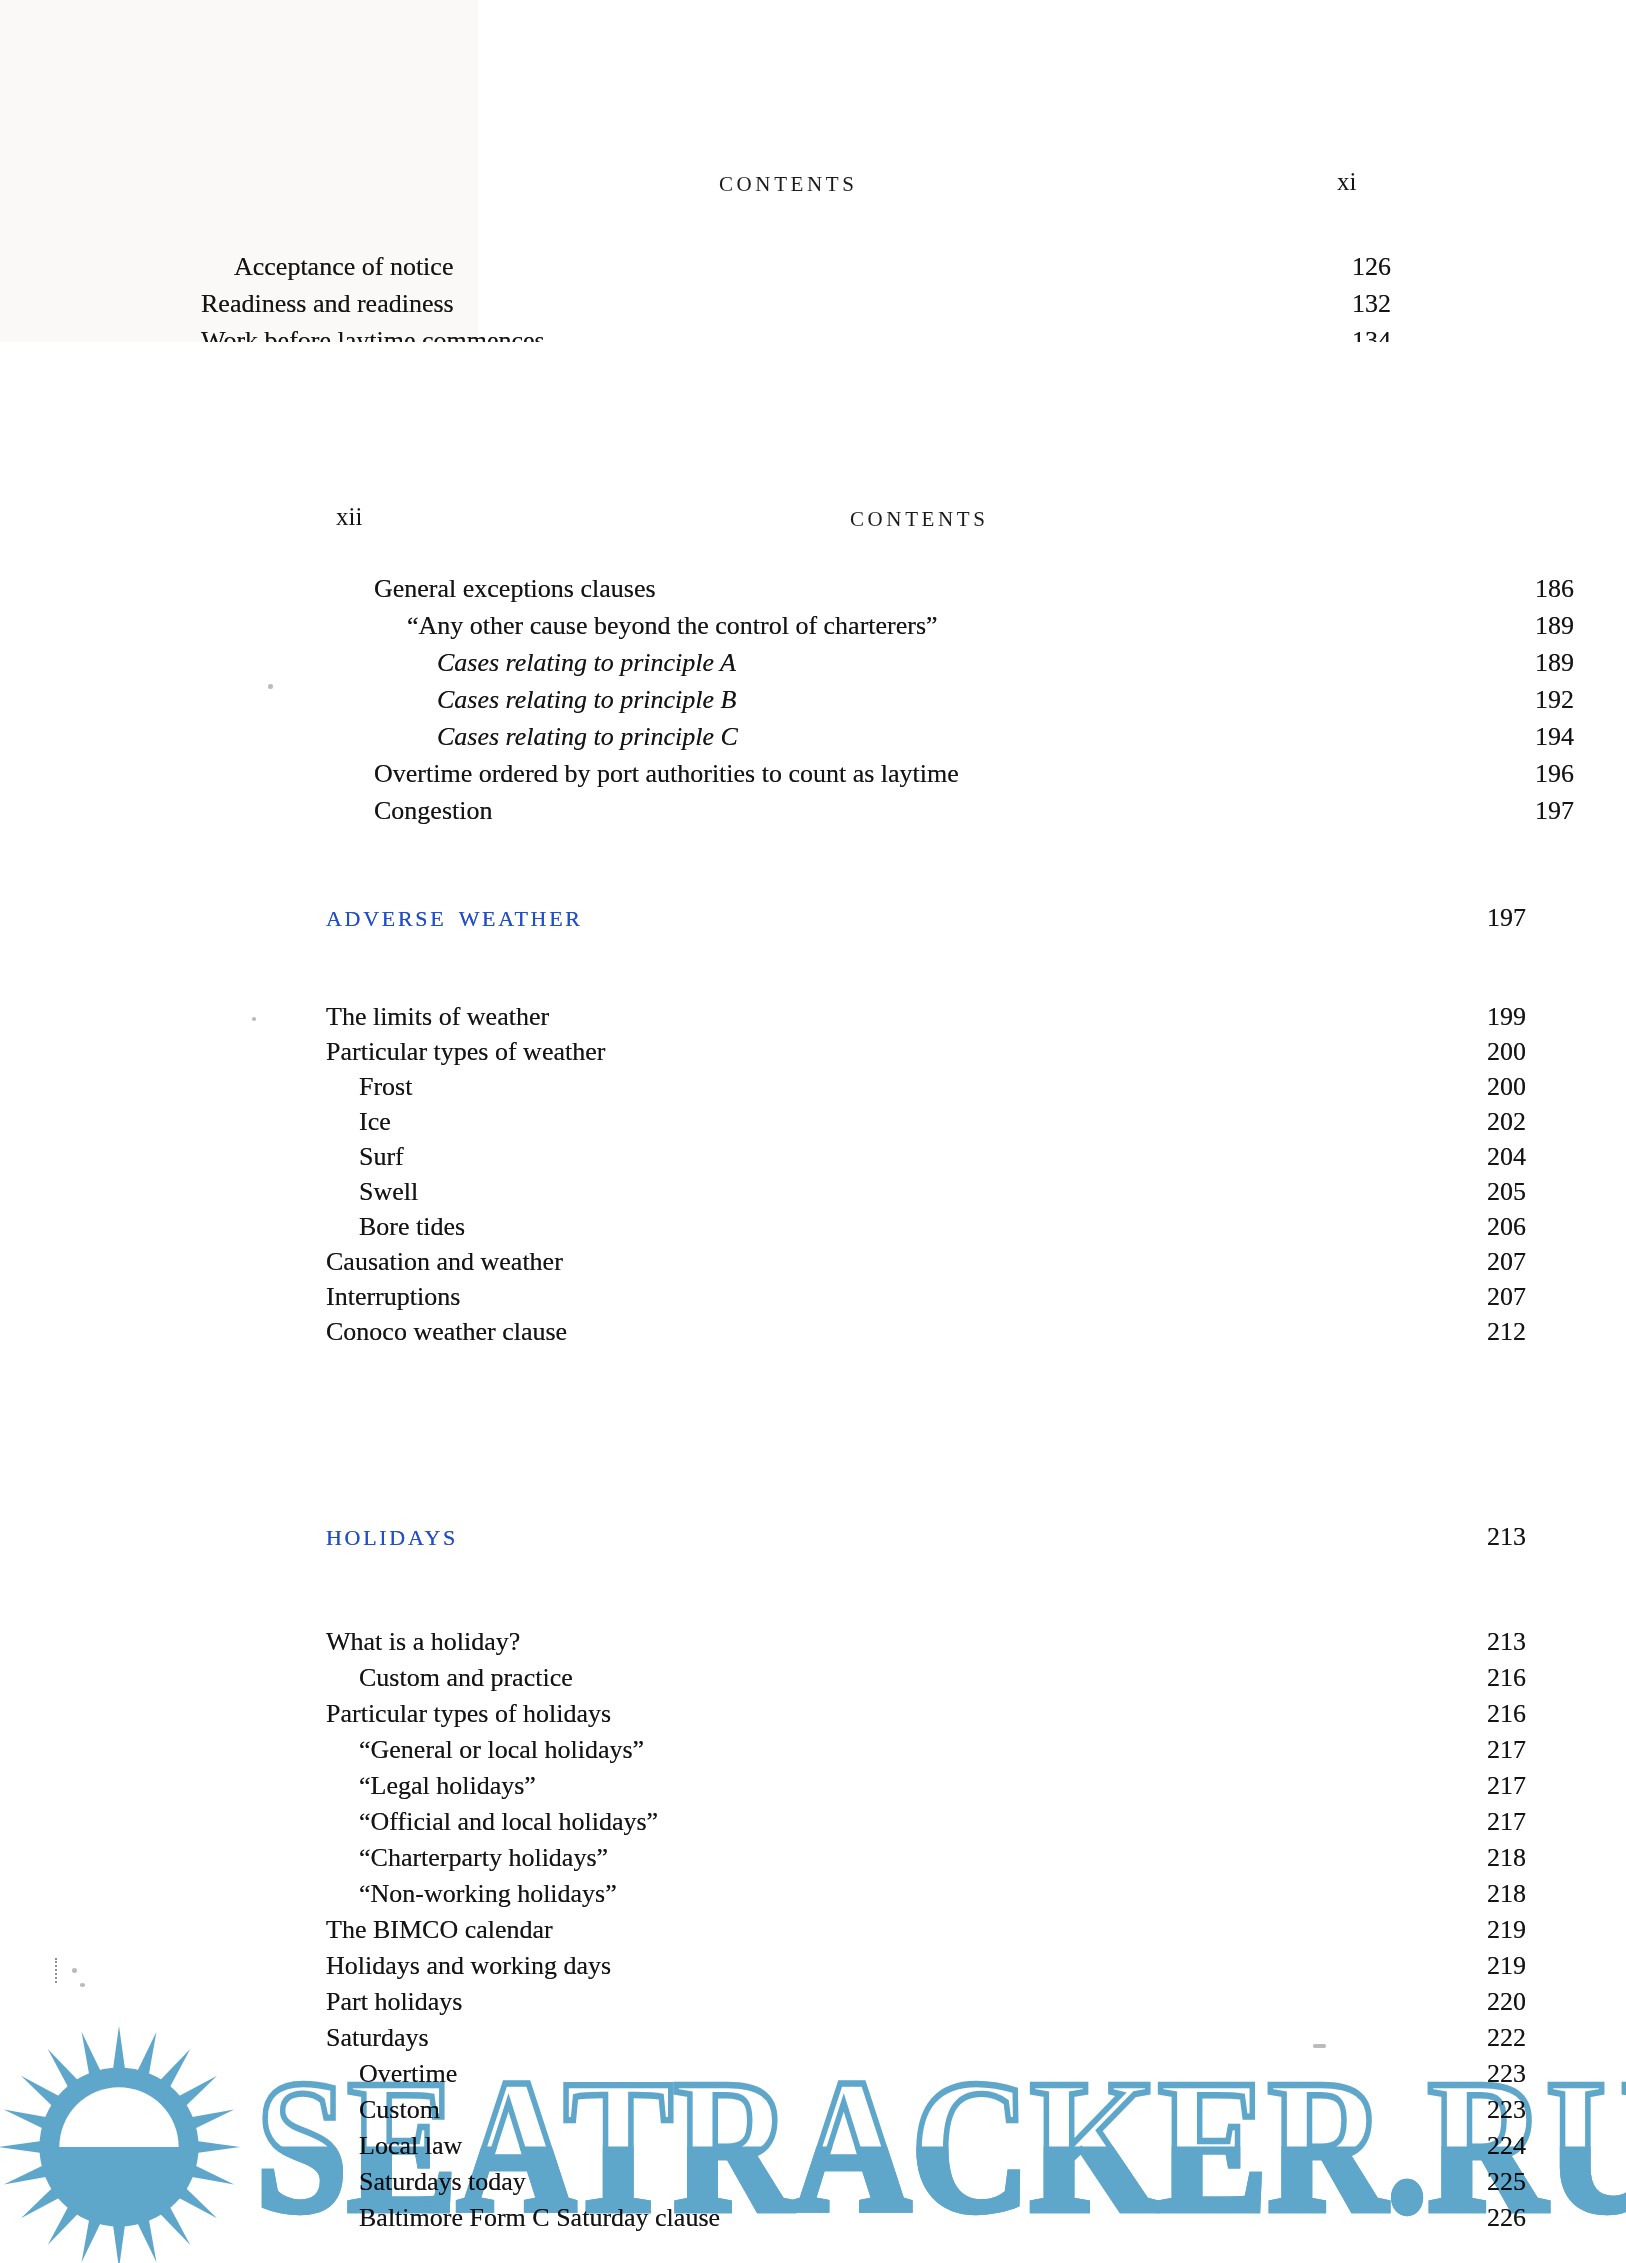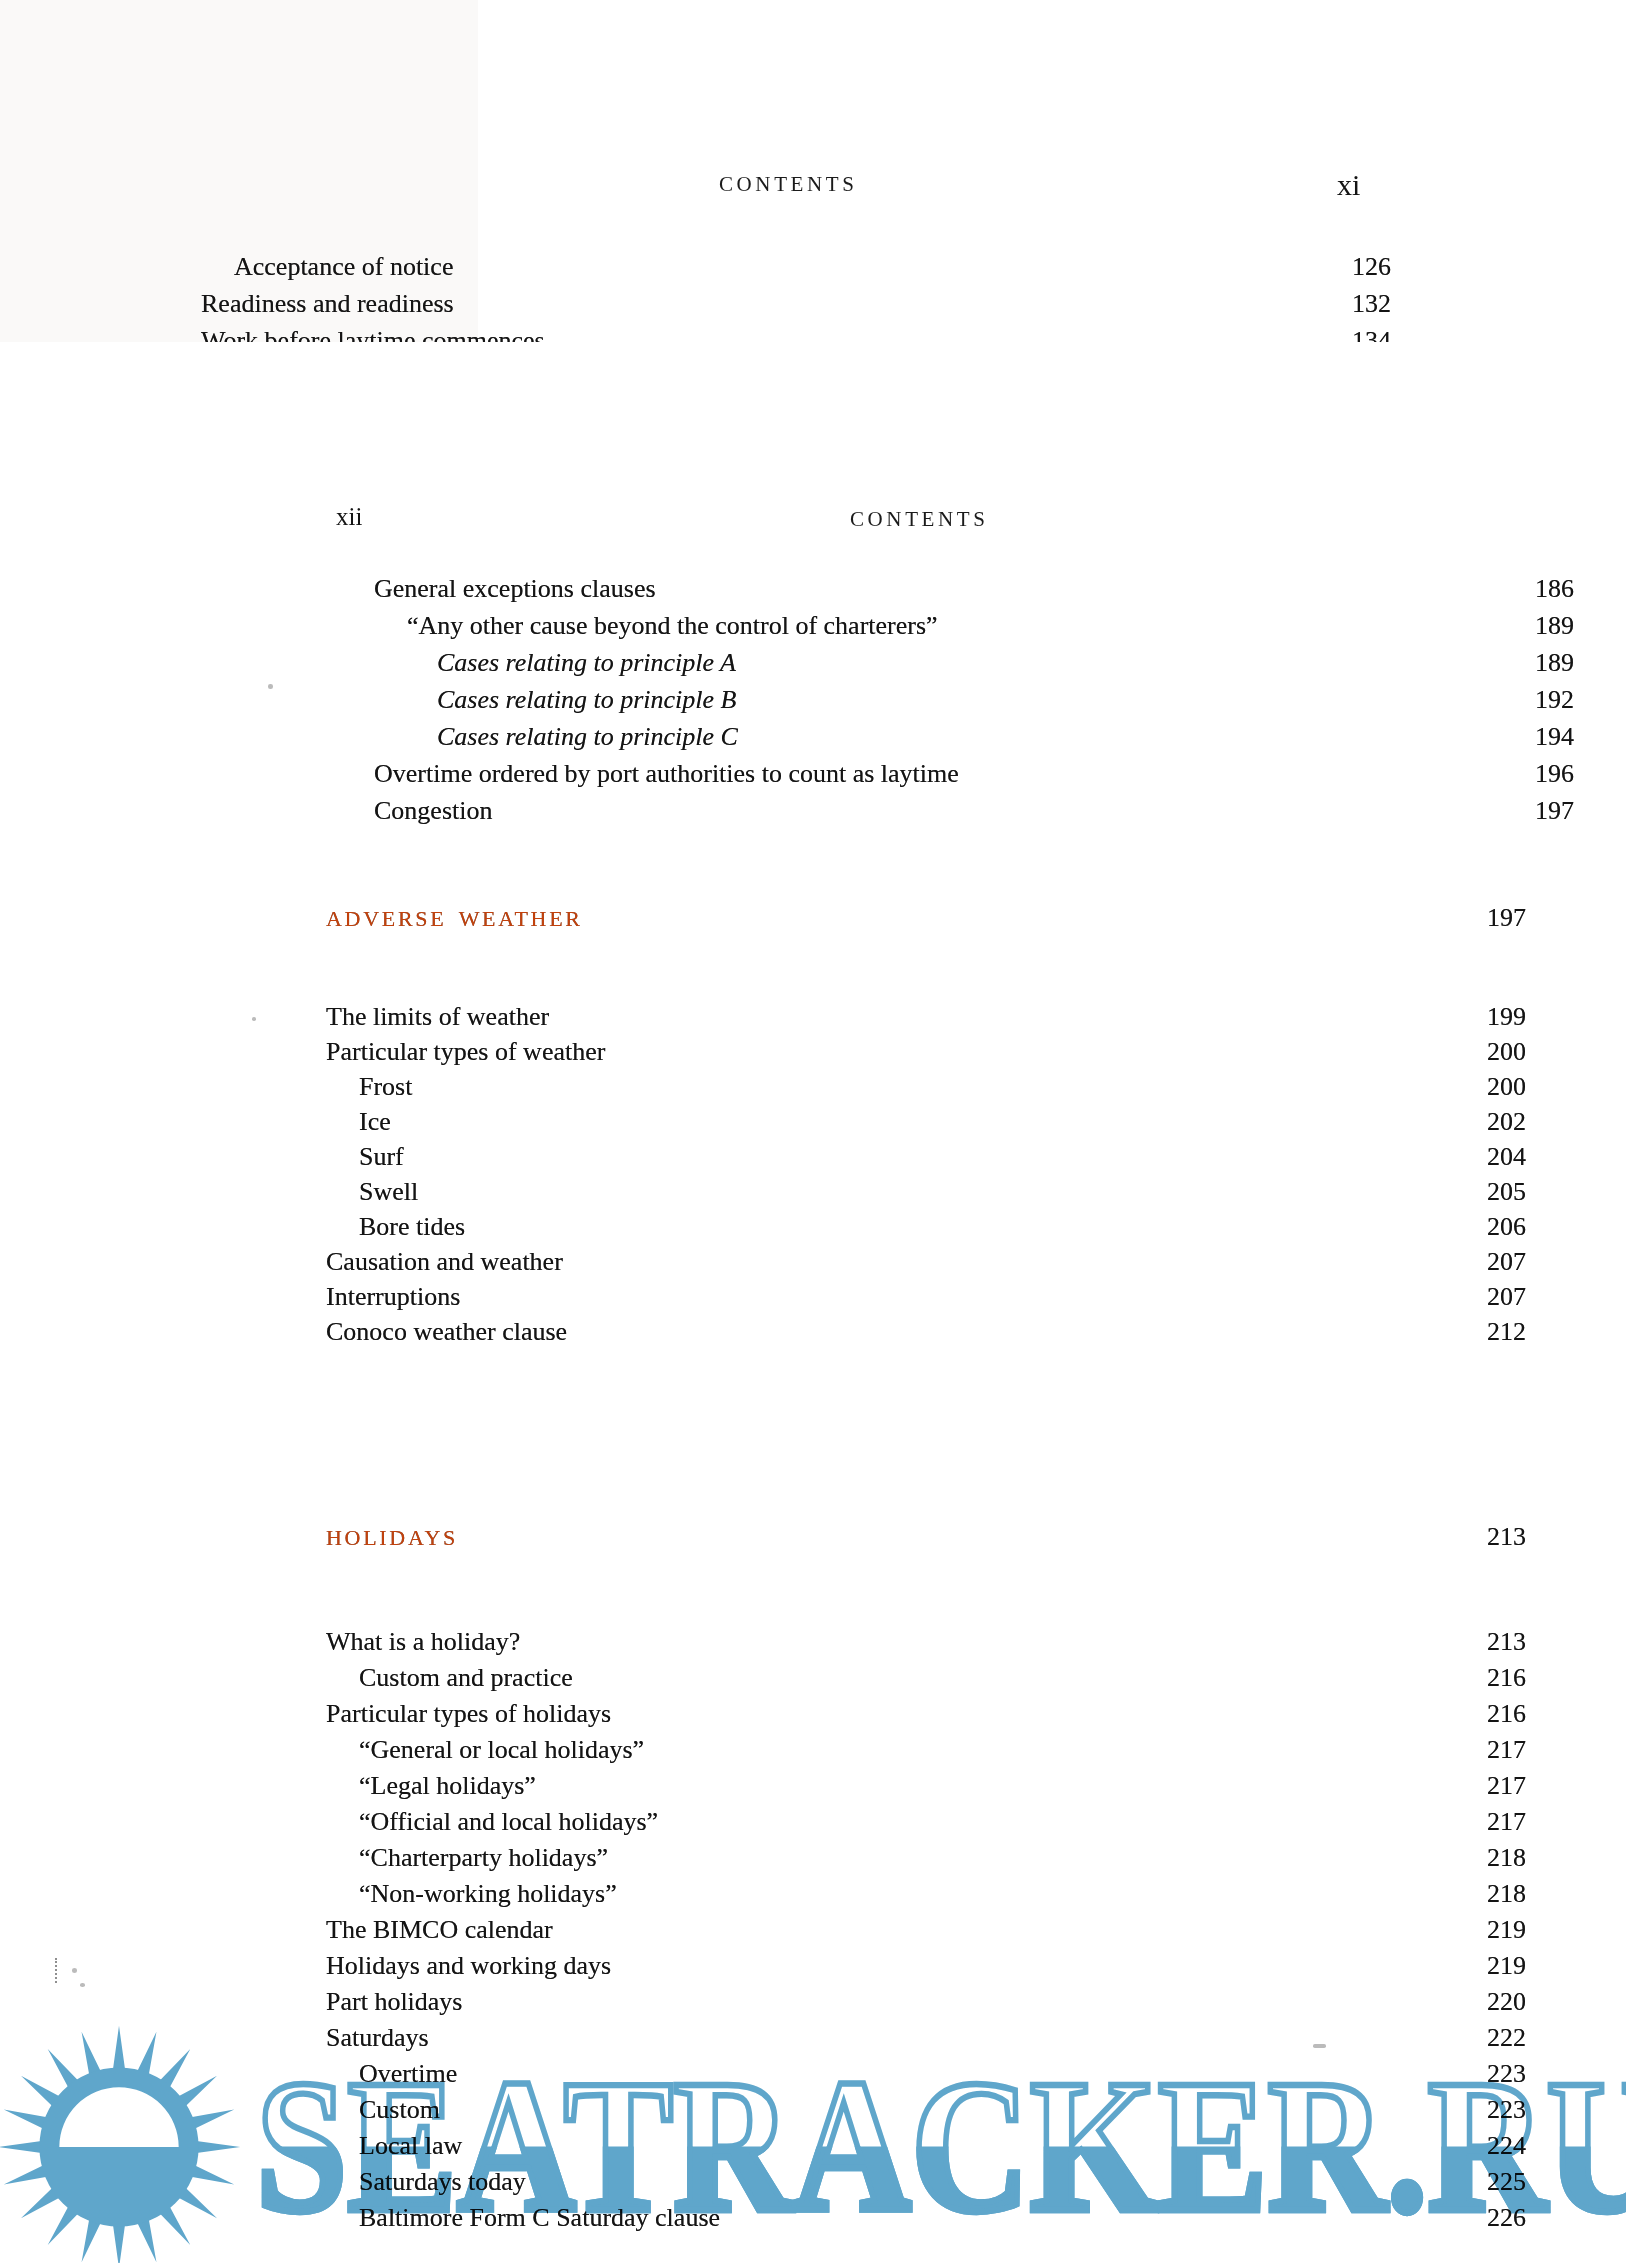--- a/index.html
+++ b/index.html
@@ -7,21 +7,21 @@
     width:1626px;height:2263px;position:relative;overflow:hidden;
     background:#ffffff;
     font-family:"Liberation Serif", serif;
     color:#141414;
   }
   
   .scan-tint{position:absolute;left:0;top:0;width:478px;height:342px;background:#faf9f8;}
 
   
   .xi-title{position:absolute;left:719px;top:172px;font-size:21px;letter-spacing:3.6px;color:#1b1b1b;}
-  .xi-num{position:absolute;left:1337px;top:168px;font-size:30px;}
+  .xi-num{position:absolute;left:1337px;top:168px;font-size:25px;}
   .prev-block{
     position:absolute;left:201px;top:248px;width:1190px;height:94px;overflow:hidden;
     font-size:26px;line-height:37px;
   }
   
   .xii-num{position:absolute;left:328px;top:503px;font-size:25px;margin-left:8px;}
   .xii-title{position:absolute;left:850px;top:507px;font-size:21px;letter-spacing:3.6px;color:#1b1b1b;}
 
   
   .toc-block{position:absolute;left:326px;width:1200px;font-size:26px;}
@@ -29,21 +29,21 @@
   .b2{top:999px;line-height:35px;}
   .b3{top:1624px;line-height:36px;}
   .trow{display:flex;justify-content:space-between;white-space:nowrap;}
   .lbl,.num{text-shadow:0 0 0.5px rgba(10,10,10,.6);}
   .i1{padding-left:33px;}
   .i2{padding-left:63px;font-style:italic;}
 
   .sec-head{position:absolute;left:326px;width:1200px;display:flex;justify-content:space-between;align-items:baseline;}
   .sh1{top:903px;}
   .sh2{top:1522px;}
-  .sec-head .t{font-size:22px;letter-spacing:2.7px;word-spacing:4.5px;color:#c2410c;text-shadow:0 0 0.5px rgba(10,10,10,.6);}
+  .sec-head .t{font-size:22px;letter-spacing:2.7px;word-spacing:4.5px;color:#1d4ed8;text-shadow:0 0 0.5px rgba(10,10,10,.6);}
   .sec-head .num{font-size:26px;}
 
   
   .pencil-mark{position:absolute;left:55px;top:1958px;width:3.6px;height:25px;
     border-left:2.7px dotted #6a6a6a;opacity:.75;}
   .speck{position:absolute;background:#8d8d8d;border-radius:50%;opacity:.6;}
   .sp1{left:268px;top:684px;width:4.5px;height:4.5px;}
   .sp2{left:252px;top:1017px;width:3.6px;height:3.6px;}
   .sp3{left:72px;top:1968px;width:5.4px;height:4.5px;}
   .sp4{left:80px;top:1983px;width:4.5px;height:3.6px;}

